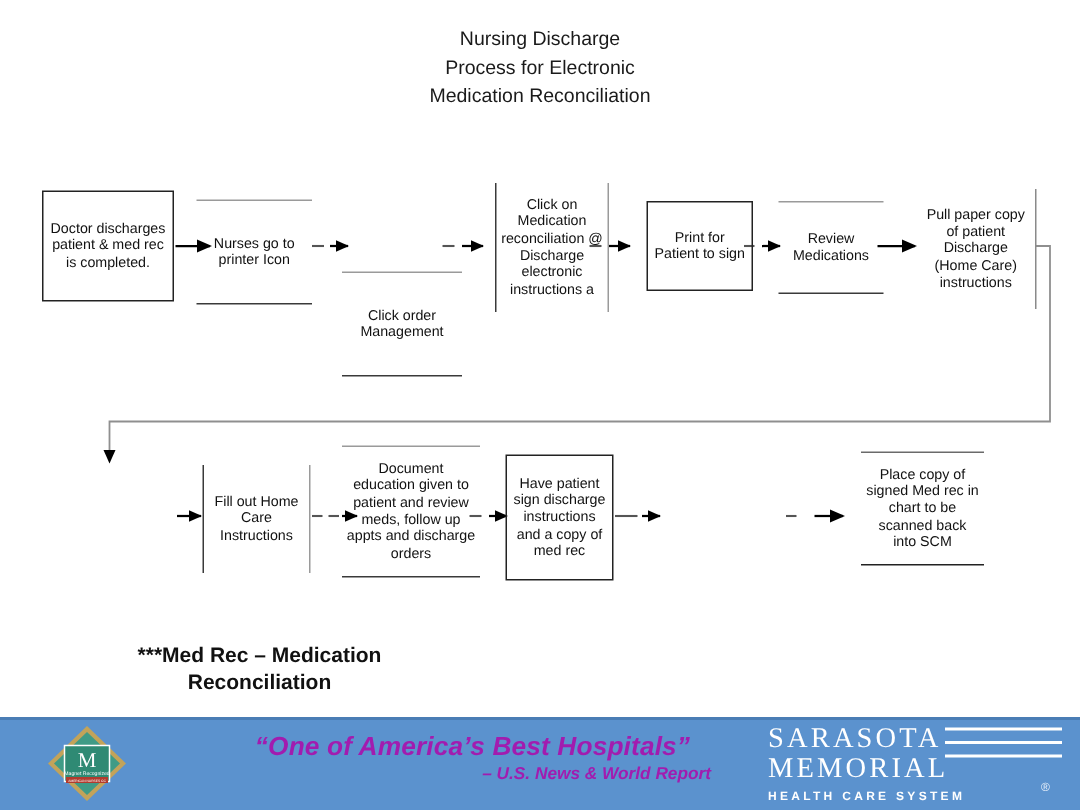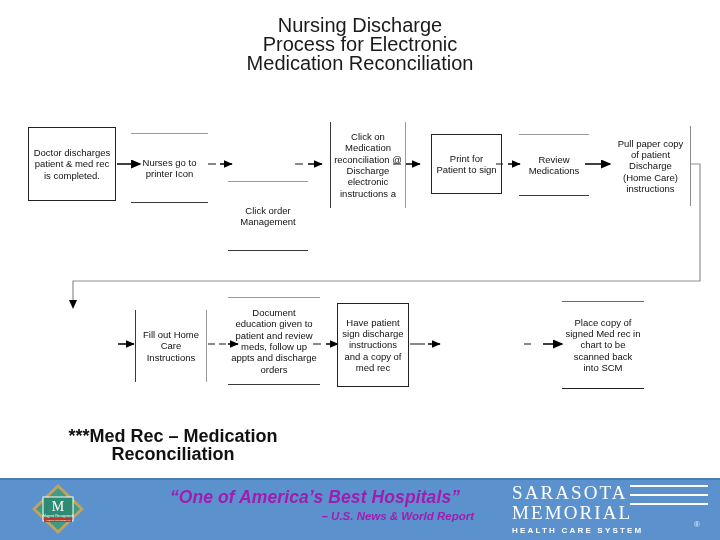--- a/index.html
+++ b/index.html
@@ -5,21 +5,21 @@
   html,body{margin:0;padding:0;}
   body{
     width:720px;height:540px;position:relative;overflow:hidden;
     background:#ffffff;
     font-family:"Liberation Sans","DejaVu Sans",sans-serif;
     color:#000;
   }
   
   #slide-title{
     position:absolute;left:0;top:16px;width:720px;
-    text-align:center;font-size:20px;line-height:19px;font-weight:400;color:#1a1a1a;
+    text-align:center;font-size:13px;line-height:19px;font-weight:400;color:#1a1a1a;
   }
   #slide-title .tl{display:block;}
 
   
   #flow{position:absolute;left:0;top:0;width:720px;height:470px;}
   #flow-svg{position:absolute;left:0;top:0;width:720px;height:470px;}
 
   .node{
     position:absolute;box-sizing:border-box;
     display:flex;align-items:center;justify-content:center;text-align:center;
@@ -31,21 +31,21 @@
   .b-full{border:1px solid #222;}
   .b-tb{border-top:1px solid #9a9a9a;border-bottom:1px solid #3a3a3a;}
   .b-lr{border-left:1px solid #3a3a3a;border-right:1px solid #9a9a9a;}
   .b-l{border-left:1px solid #4a4a4a;}
   .b-r{border-right:1px solid #8a8a8a;}
   .b-tb-dark{border-top:1px solid #6a6a6a;border-bottom:1px solid #222;}
 
   
   #footnote{
     position:absolute;left:28px;top:427px;width:290px;
-    font-size:18px;line-height:18px;font-weight:700;color:#111;text-align:center;
+    font-size:14px;line-height:18px;font-weight:700;color:#111;text-align:center;
   }
   #footnote .fl{display:block;}
 
   
   #footer{
     position:absolute;left:0;top:478px;width:720px;height:62px;
     background:#5b92ce;border-top:2px solid #4a7db5;
   }
   #magnet-emblem{position:absolute;left:30px;top:482px;width:56px;height:54px;}
 
@@ -158,21 +158,21 @@
 
   <div class="node b-tb" style="left:228px;top:297px;width:92px;height:88px;">
     <span class="txt">Document education given to patient and review meds, follow up appts and discharge orders</span>
   </div>
 
   <div class="node b-full" style="left:337px;top:303px;width:72px;height:84px;">
     <span class="txt">Have patient sign discharge instructions and a copy of med rec</span>
   </div>
 
 
-  <div class="node b-tb-dark" style="left:562px;top:301px;width:82px;height:88px;">
+  <div class="node b-tb-dark" style="left:574px;top:301px;width:82px;height:76px;">
     <span class="txt">Place copy of signed Med rec in chart to be scanned back into SCM</span>
   </div>
 </div>
 
 <div id="footnote">
   <span class="fl">***Med Rec – Medication</span>
   <span class="fl">Reconciliation</span>
 </div>
 
 <div id="footer"></div>

